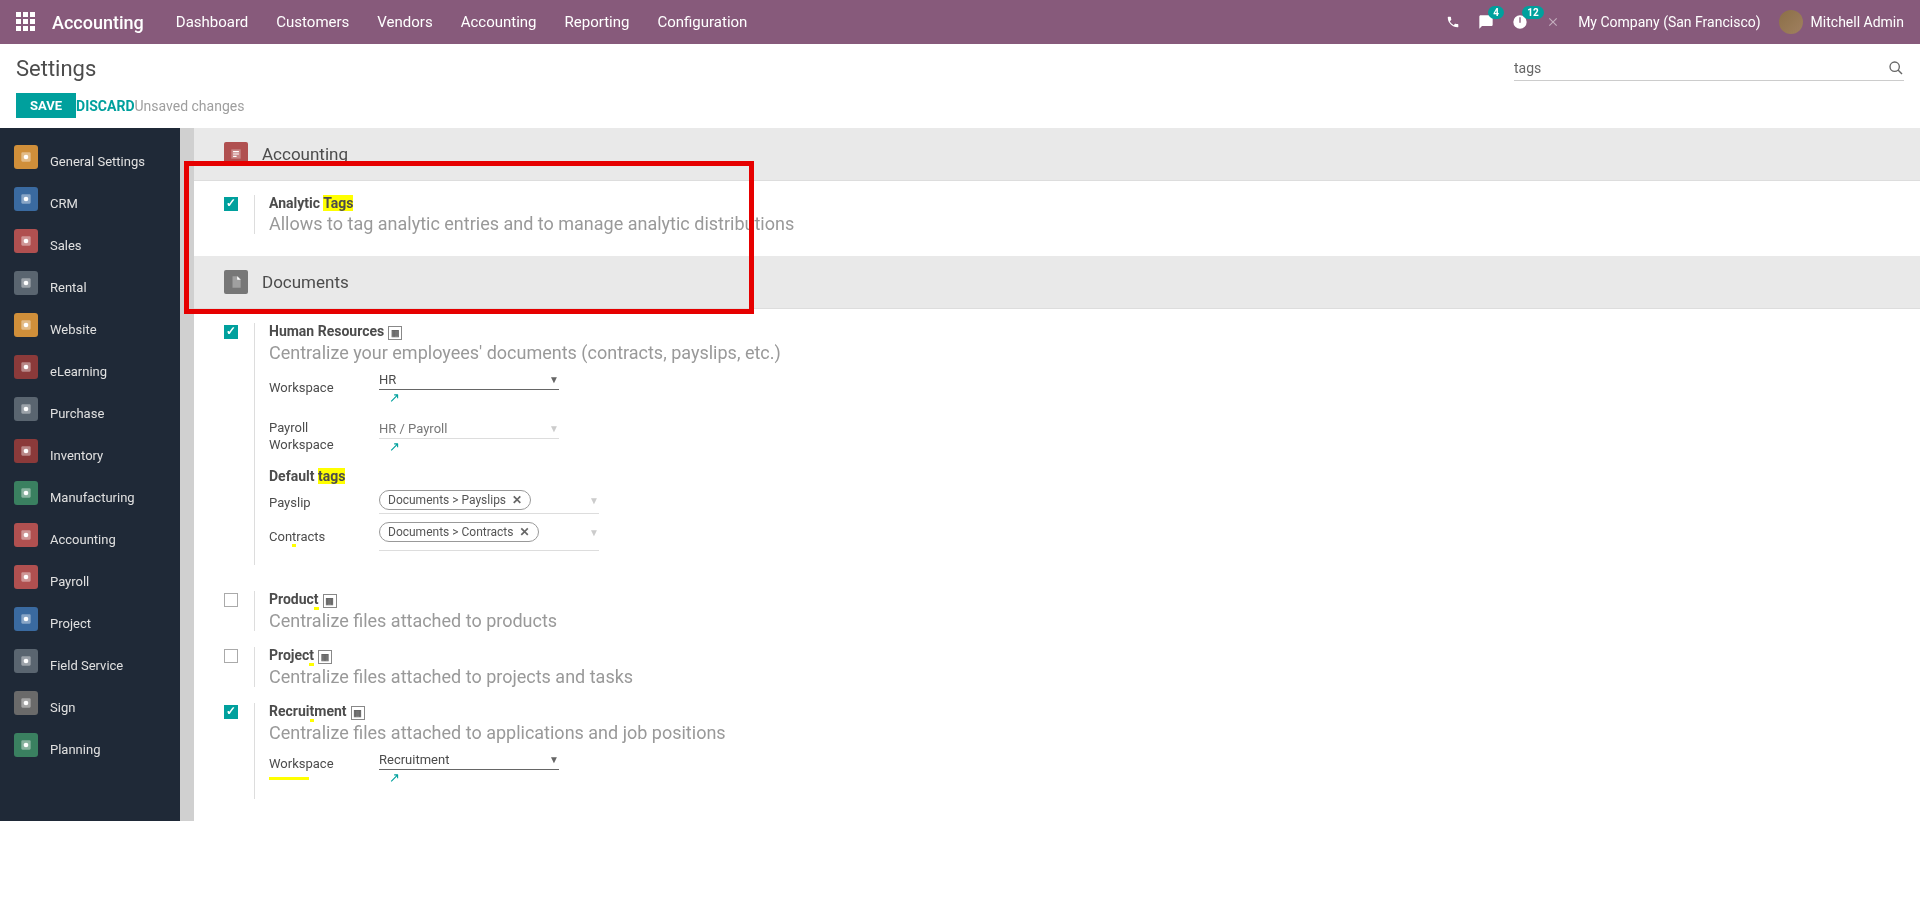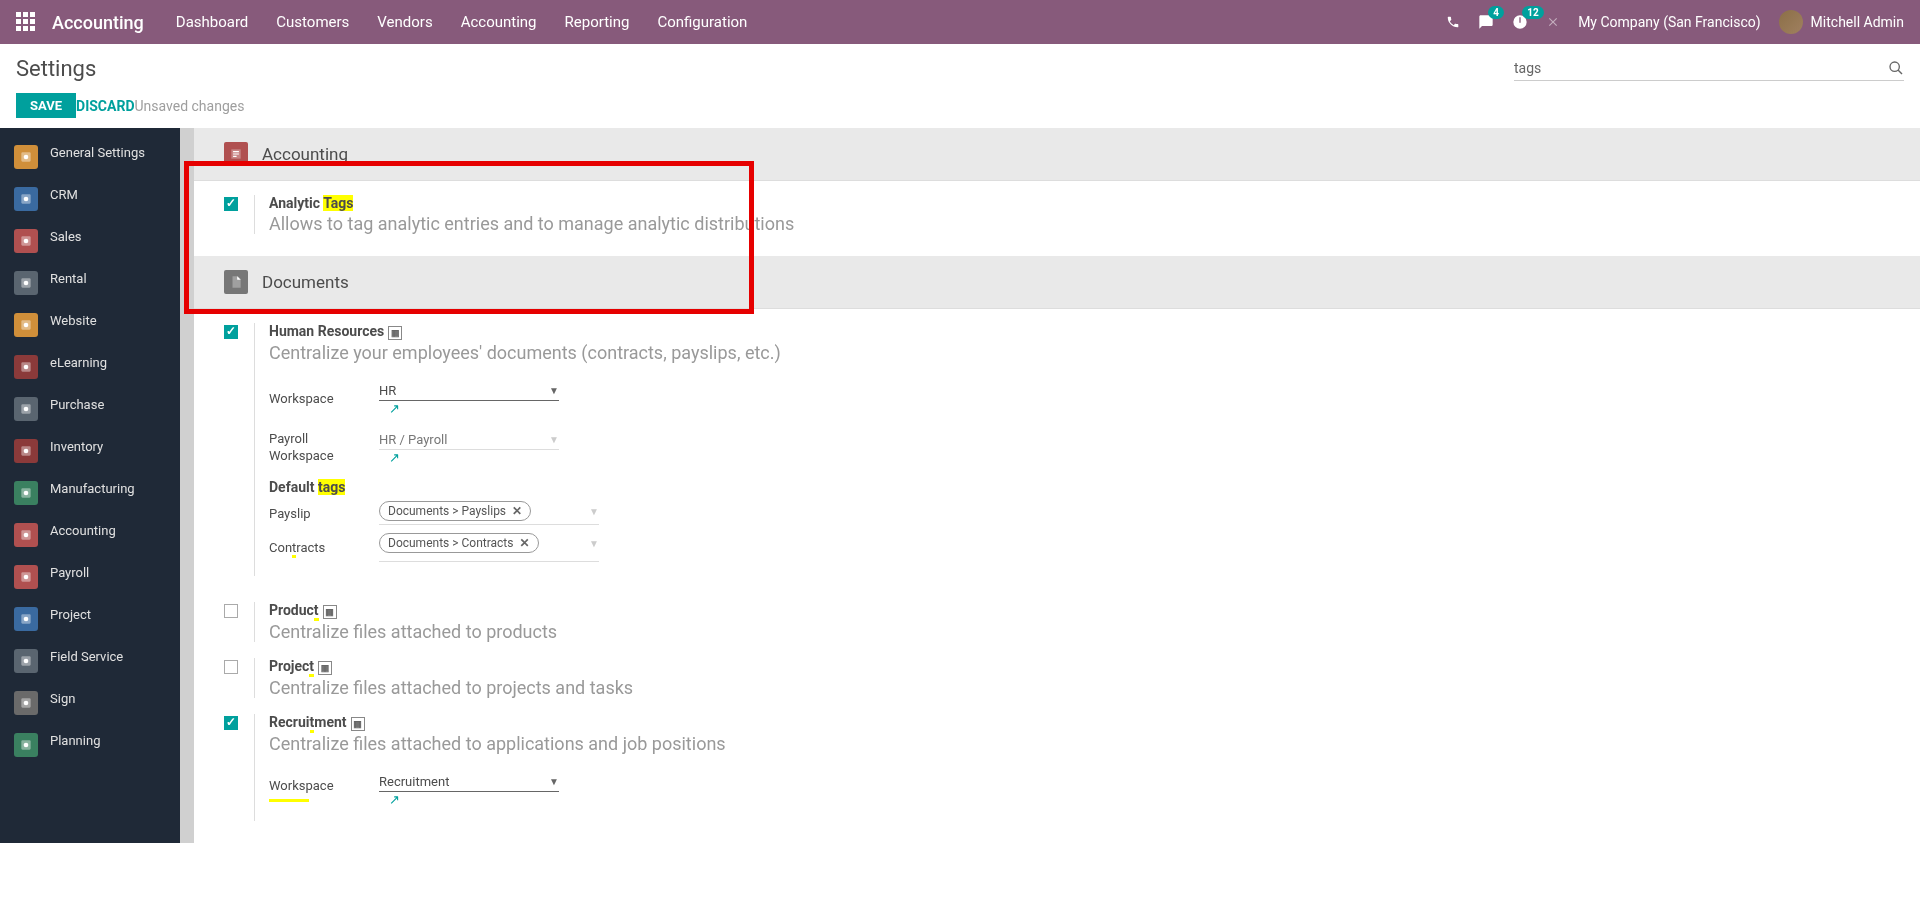--- a/index.html
+++ b/index.html
@@ -21,36 +21,36 @@
 .search-box{display:flex;align-items:center;border-bottom:1px solid #ccc;width:390px}
 .search-box input{border:none;outline:none;font-size:14px;flex:1;padding:4px 0;color:#666}
 .search-icon{color:#666;cursor:pointer}
 .action-row{padding:6px 16px 10px 16px;display:flex;align-items:center;font-size:14px}
 .btn-save{background:#00a09d;color:#fff;border:none;padding:5px 14px;font-weight:bold;font-size:13px;cursor:pointer}
 .btn-discard{color:#00a09d;font-weight:bold;cursor:pointer}
 .unsaved{color:#9e9e9e}
 .content{display:flex;position:relative}
 .sidebar{width:180px;background:#1f2937;min-height:648px;padding-top:8px}
 .sidebar-scroll{width:14px;background:#d0d0d0;min-height:648px}
-.side-item{display:flex;align-items:flex-start;gap:12px;padding:9px 14px;color:#e0e0e0;font-size:13px;cursor:pointer}
+.side-item{display:flex;align-items:flex-end;gap:12px;padding:9px 14px;color:#e0e0e0;font-size:13px;cursor:pointer}
 .side-icon{width:24px;height:24px;display:flex;align-items:center;justify-content:center;border-radius:3px;font-size:14px;color:#fff}
 .main{flex:1;position:relative}
 .section-head{background:#e9e9e9;padding:14px 20px 14px 30px;display:flex;align-items:center;gap:14px;font-size:17px;color:#4c4c4c;border-bottom:1px solid #ddd}
 .section-icon{width:24px;height:24px;display:flex;align-items:center;justify-content:center;color:#fff;border-radius:2px}
 .setting-body{padding:14px 20px 22px 30px;background:#fff}
 .setting-row{display:flex;gap:16px}
 .checkbox-col{padding-top:2px}
 .chk{width:14px;height:14px;border:1px solid #aaa;background:#fff;cursor:pointer;display:inline-block}
 .chk.checked{background:#00a09d;border-color:#00a09d;position:relative}
 .chk.checked::after{content:"✓";color:#fff;position:absolute;font-size:12px;top:-2px;left:1px;font-weight:bold}
 .vdiv{border-left:1px solid #ddd;padding-left:14px;flex:1}
 .setting-title{font-size:14px;color:#4c4c4c;font-weight:700}
 .hl{background:#ffff00}
 .setting-desc{color:#999;font-size:18px;margin-top:2px}
-.form-grid{margin-top:18px}
+.form-grid{margin-top:7px}
 .form-row{display:flex;align-items:center;gap:28px;margin-bottom:14px}
 .form-label{width:82px;font-size:13px;color:#4c4c4c}
 .form-field{width:180px;display:flex;align-items:center;border-bottom:1px solid #666;padding:2px 0;justify-content:space-between;font-size:13px}
 .form-field.ro{border-bottom:1px solid #ddd;color:#777}
 .caret{font-size:10px;color:#666;cursor:pointer}
 .ext-link{color:#00a09d;margin-left:10px;cursor:pointer}
 .tag-chip{display:inline-flex;align-items:center;border:1px solid #999;border-radius:12px;padding:2px 8px;font-size:12px;color:#555;gap:6px;background:#fff}
 .tag-x{cursor:pointer;color:#666;font-weight:bold}
 .building-icon{display:inline-block;border:1px solid #888;width:14px;height:14px;margin-left:4px;font-size:9px;text-align:center;line-height:12px;color:#666}
 .red-box{position:absolute;border:5px solid #e60000;top:-20px;left:-10px;width:570px;height:153px;pointer-events:none;z-index:5}

